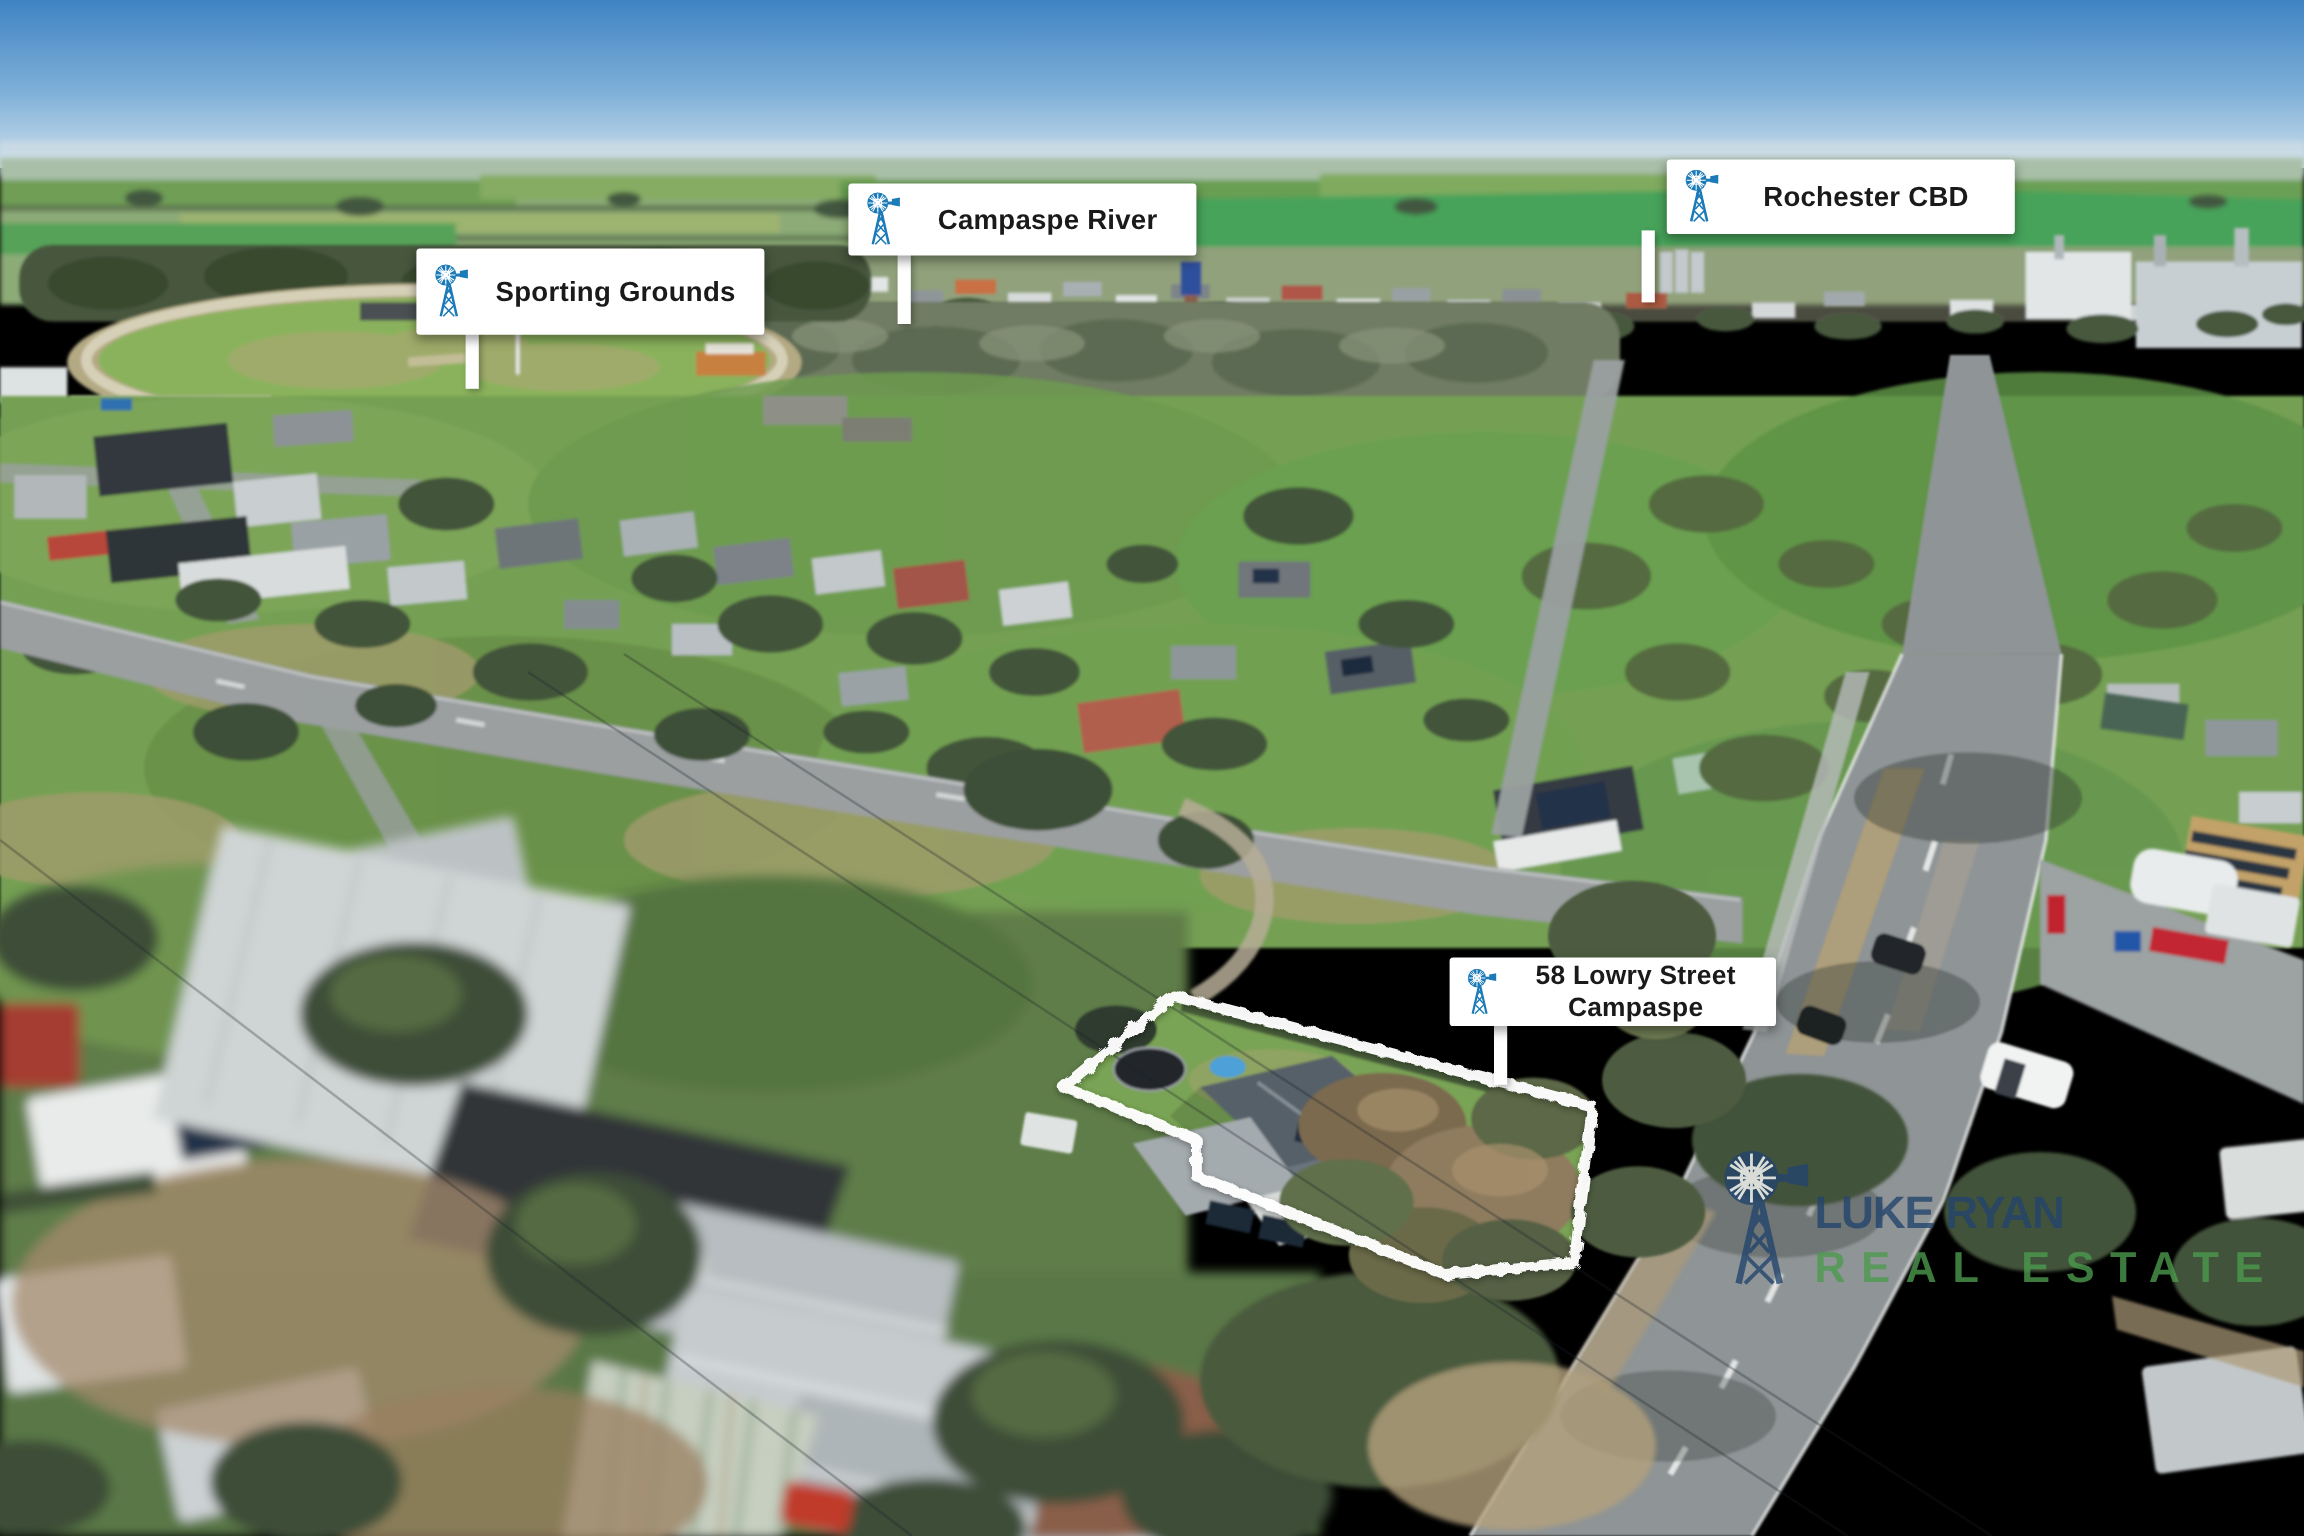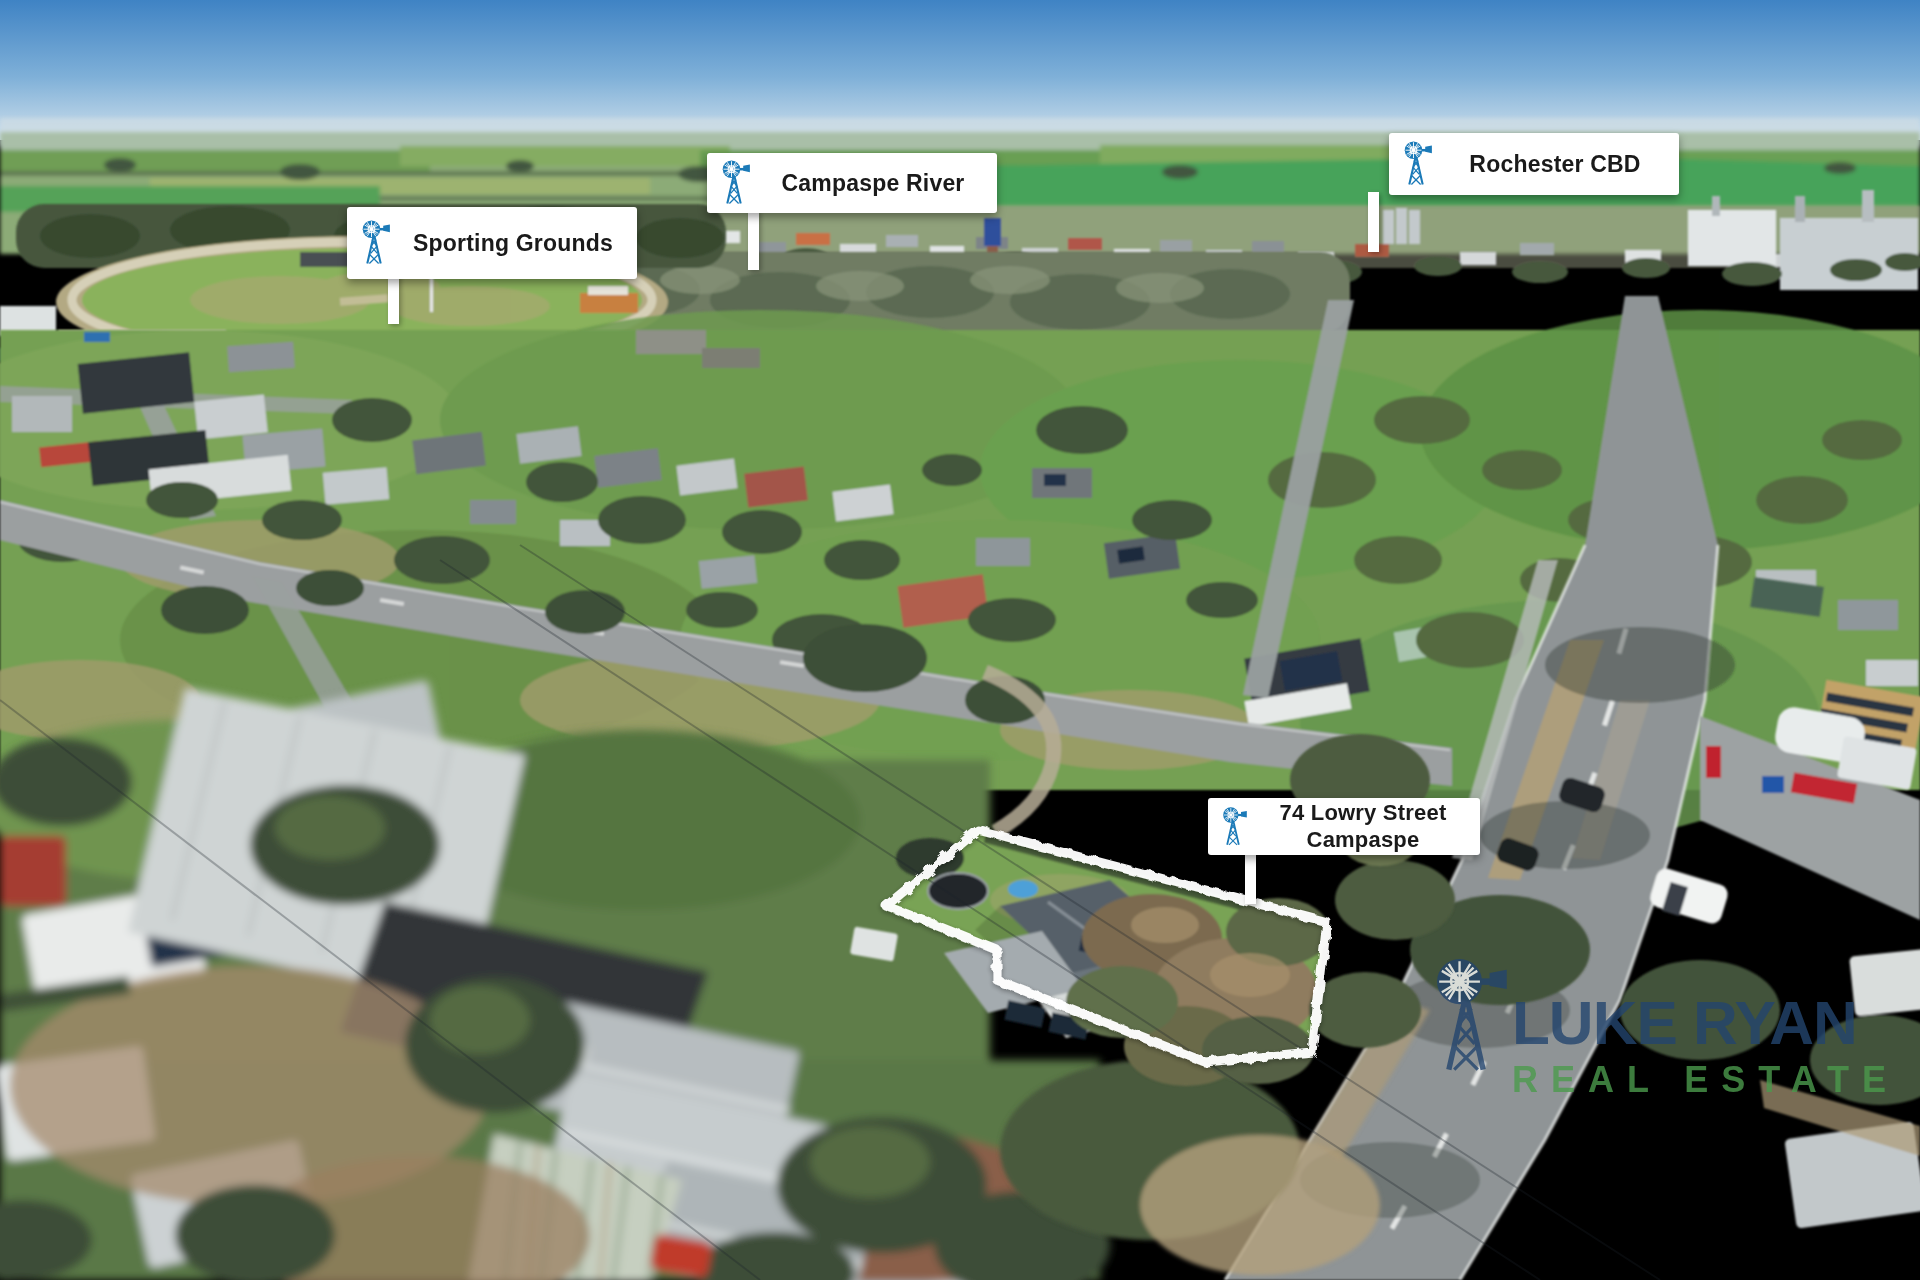--- a/index.html
+++ b/index.html
@@ -15,21 +15,21 @@
   .map-label .label-text{flex:1;text-align:center;font-weight:700;font-size:23px;
     color:var(--label_text,#1a1a1a);letter-spacing:.2px;white-space:nowrap;}
   .map-label.two-line .label-text{font-size:22px;line-height:1.22;display:flex;flex-direction:column;}
   .map-label.two-line .wm{height:40px;width:30px;}
   .pointer{position:absolute;width:11px;background:#fff;z-index:30;
     box-shadow:2px 2px 5px rgba(0,0,0,.3);}
   
   .watermark{position:absolute;display:flex;align-items:flex-start;opacity:.8;z-index:20;}
   .watermark .wm-logo{height:118px;width:88px;color:var(--watermark_navy,#24456e);flex:0 0 auto;}
   .wm-text{margin-left:2px;}
-  .wm-brand{font-size:62px;font-weight:800;letter-spacing:-1px;line-height:1;
+  .wm-brand{font-size:38px;font-weight:800;letter-spacing:-1px;line-height:1;
     color:var(--watermark_navy,#24456e);margin-top:34px;white-space:nowrap;}
   .wm-tagline{font-size:36px;font-weight:600;letter-spacing:13px;margin-top:5px;
     color:var(--watermark_green,#4b9a4d);white-space:nowrap;}
   .defs-hidden{position:absolute;width:0;height:0;overflow:hidden;}
 </style>
 </head>
 <body>
 
 <div class="stage">
 
@@ -523,21 +523,21 @@
         <use href="#windmill"></use>
       </svg>
     <span class="label-text">Rochester CBD</span>
   </div>
 
   <div class="map-label two-line" style="left:1208px;top:798px;width:252px;height:57px">
     <svg class="wm" viewBox="0 0 80 110">
         <use href="#windmill"></use>
       </svg>
     <span class="label-text">
-      <span>74 Lowry Street</span>
+      <span>58 Lowry Street</span>
       <span>Campaspe</span>
     </span>
   </div>
 
   <div class="watermark" style="left:1422px;top:958px">
     <svg class="wm-logo" viewBox="0 0 80 110">
         <use href="#windmill"></use>
       </svg>
     <div class="wm-text">
       <div class="wm-brand">LUKE RYAN</div>

